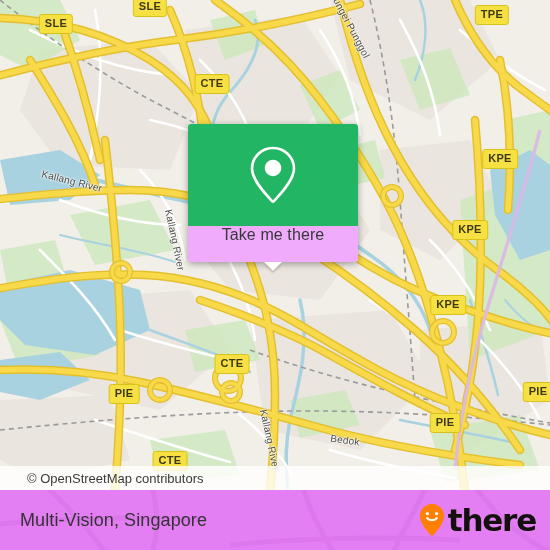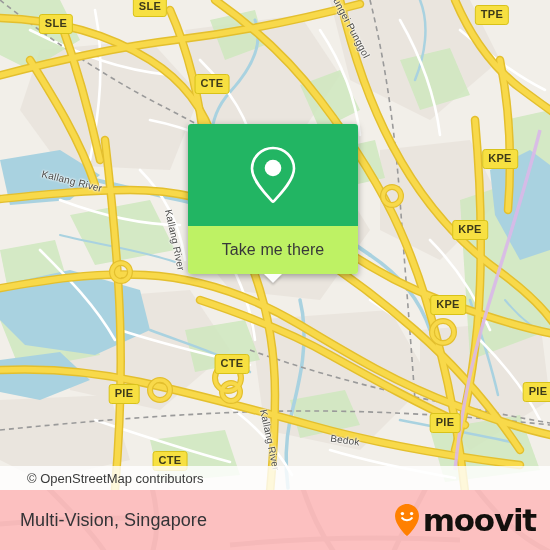--- a/index.html
+++ b/index.html
@@ -53,23 +53,23 @@
     overflow:visible;
     z-index:40;
   }
   .popup-img{
     height:102px;
     background:#22b563;
     border-top-left-radius:3px;border-top-right-radius:3px;
     display:flex;align-items:center;justify-content:center;
   }
   .popup-body{
-    background:#bef264;
-    height:48px;
-    display:flex;align-items:center;justify-content:center;
+    background:#f0abfc;
+    height:36px;
+    display:flex;align-items:flex-start;justify-content:center;
     border-bottom-left-radius:3px;border-bottom-right-radius:3px;
     position:relative;
   }
   .popup-body-label{
     font-size:16px;color:#38383a;letter-spacing:.1px;
     font-family:"Liberation Sans","DejaVu Sans",sans-serif;
   }
   .popup-tail{
     position:absolute;
     left:50%;bottom:-9px;margin-left:-9px;
@@ -89,21 +89,21 @@
     padding-left:15px;
   }
   .attrib-text{
     font-size:13px;color:#3a3a3a;padding-left:12px;
     font-family:"Liberation Sans","DejaVu Sans",sans-serif;
   }
 
   
   .footer{
     position:absolute;left:0;top:490px;width:550px;height:60px;
-    background:#fca5a5;overflow:hidden;
+    background:#d946ef;overflow:hidden;
   }
   .footer-watermark{
     position:absolute;left:0;top:0;width:550px;height:60px;opacity:.30;
   }
   .footer-inner{
     position:absolute;left:0;top:0;width:550px;height:60px;
     display:flex;align-items:center;justify-content:space-between;
     padding:0 14px 0 20px;box-sizing:border-box;
   }
   .footer-title{
@@ -326,18 +326,18 @@
     </svg>
     <div class="footer-inner">
       <span class="footer-title">Multi-Vision, Singapore</span>
       <span class="brand">
         <svg width="26" height="34" viewBox="0 0 26 34">
           <path d="M13 1 C6.4 1 1 6.3 1 12.9 C1 21.2 11 31.3 12.3 32.6 C12.7 33 13.3 33 13.7 32.6 C15 31.3 25 21.2 25 12.9 C25 6.3 19.6 1 13 1 Z" fill="#ff8000"></path>
           <circle cx="8.4" cy="10.6" r="1.7" fill="#ffffff"></circle>
           <circle cx="17.6" cy="10.6" r="1.7" fill="#ffffff"></circle>
           <path d="M8.2 15.2 C10.0 17.9 16.0 17.9 17.8 15.2" stroke="#ffffff" stroke-width="2.1" fill="none" stroke-linecap="round"></path>
         </svg>
-        <span class="brand-word">moovit</span>
+        <span class="brand-word">there</span>
       </span>
     </div>
   </div>
 
 </div>
 
 </body></html>

